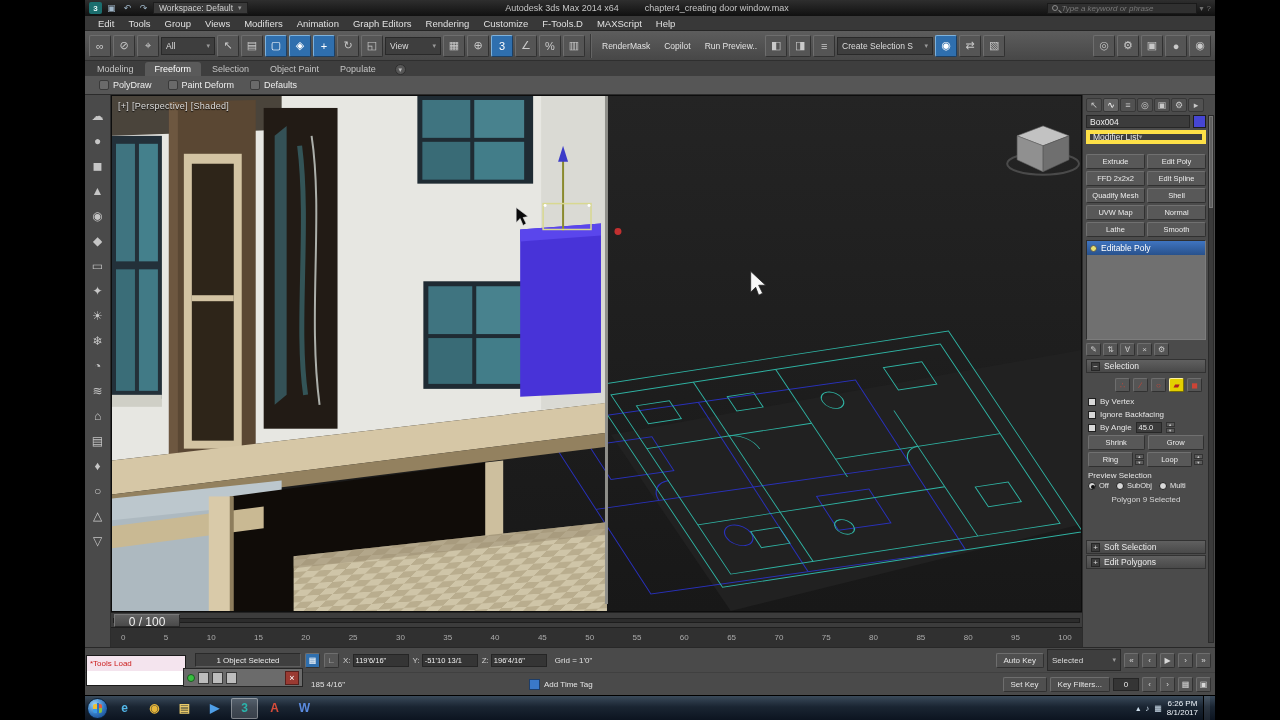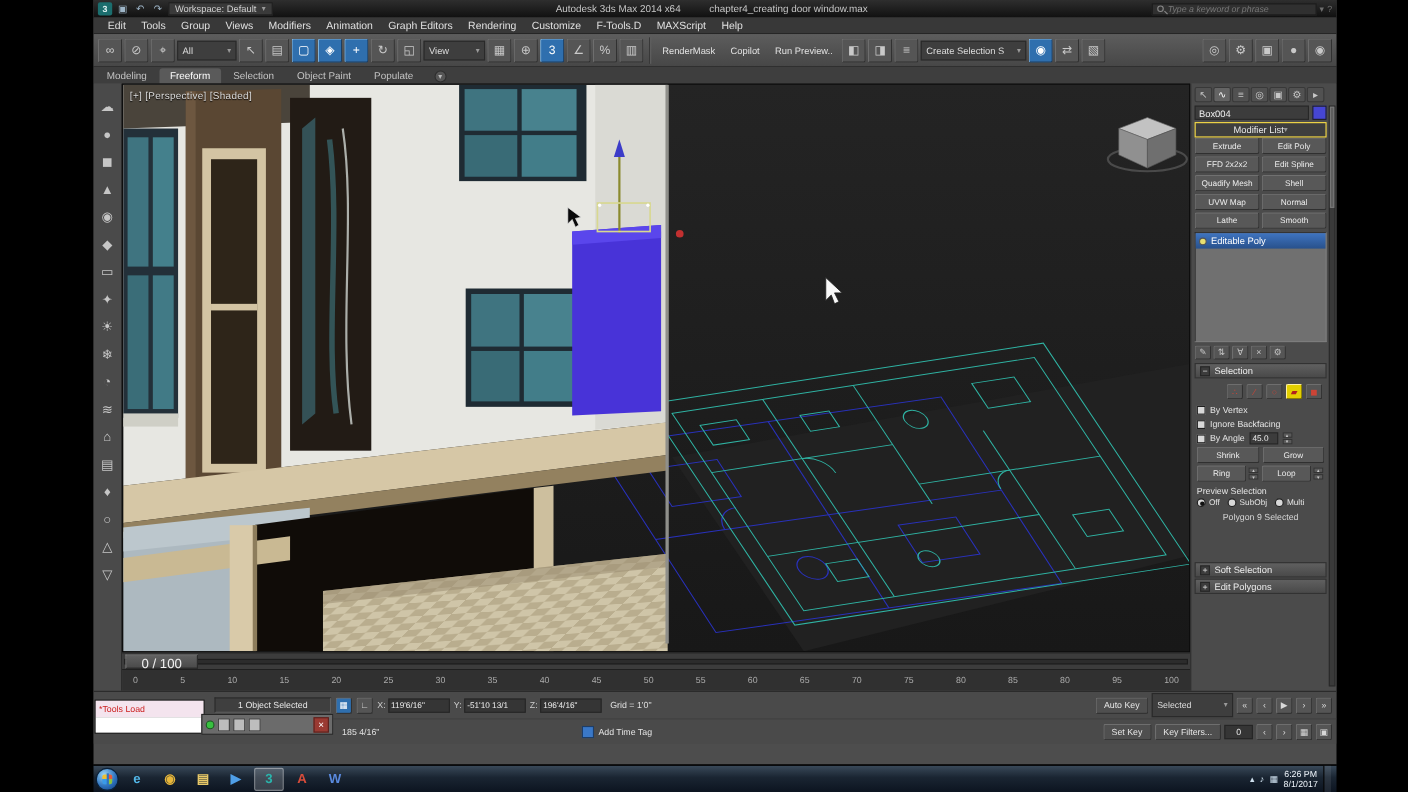--- a/index.html
+++ b/index.html
@@ -84,22 +84,22 @@
   .cp-scroll{position:absolute;right:1px;top:20px;bottom:4px;width:6px;background:#3a3a3a;border:1px solid #2a2a2a;}
   .cp-scroll::before{content:"";position:absolute;left:0;right:0;top:0;height:90px;background:#5f5f5f;border:1px solid #777;}
   .cp-tabs{display:flex;gap:1px;padding:1px 0 2px;}
   .cp-tab{width:16px;height:14px;display:grid;place-items:center;background:#515151;border:1px solid #383838;
     color:#c8c8c8;font-size:9px;border-radius:2px;}
   .cp-tab.active{background:#646464;color:#fff;}
   .cp-namerow{display:flex;gap:3px;align-items:center;padding:1px 0 2px;}
   .cp-objname{flex:1;height:13px;background:#3c3c3c;border:1px solid #272727;color:#f0f0f0;font-size:8.5px;
     display:flex;align-items:center;padding:0 3px;}
   .cp-swatch{width:13px;height:13px;background:#4646d4;border:1px solid #1d1d1d;flex:none;}
-  .cp-modlist{height:14px;background:#3e3e3e;border:1px solid #fde047;display:flex;align-items:center;
-    justify-content:center;padding:0 3px;font-size:8.5px;color:#e8e8e8;margin-bottom:0;}
+  .cp-modlist{height:14px;background:#3e3e3e;border:4px solid #fde047;display:flex;align-items:center;
+    justify-content:flex-start;padding:0 3px;font-size:8.5px;color:#e8e8e8;margin-bottom:10px;}
   .cp-modlist::after{content:"▾";font-size:7px;color:#9a9a9a;}
   .cp-grid{display:grid;grid-template-columns:1fr 1fr;gap:2px;padding-bottom:3px;}
   .cp-btn{height:15px;background:#585858;border:1px solid;border-color:#707070 #303030 #303030 #707070;border-radius:2px;
     font-size:7.5px;color:#ececec;display:grid;place-items:center;white-space:nowrap;overflow:hidden;}
   .cp-stack{height:100px;background:#707070;border:1px solid;border-color:#2f2f2f #7c7c7c #7c7c7c #2f2f2f;margin-bottom:2px;}
   .cp-stackrow{height:14px;background:linear-gradient(#3f74c0,#28518c);color:#fff;display:flex;align-items:center;
     gap:4px;padding:0 3px;font-size:8.5px;}
   .bulb{width:7px;height:7px;border-radius:50%;background:#e8e070;border:1px solid #555;flex:none;}
   .cp-stacktools{display:flex;gap:2px;padding:1px 0 3px;}
   .stool{width:15px;height:13px;background:#555;border:1px solid;border-color:#6e6e6e #313131 #313131 #6e6e6e;
@@ -288,20 +288,37 @@
           <span class="tbtn">▣</span>
           <span class="tbtn">●</span>
           <span class="tbtn">◉</span>
         </span>
     </div>
 
     <div class="ribbontabs">
       <span style="display:contents"><span class="rtab"><span>Modeling</span></span><span class="rtab active"><span>Freeform</span></span><span class="rtab"><span>Selection</span></span><span class="rtab"><span>Object Paint</span></span><span class="rtab"><span>Populate</span></span></span>
       <span class="ribbon-min">▾</span>
     </div>
+    <div class="ribbonsub">
+
+        <span class="rsub-item">
+          <span class="rsub-icon"></span>
+          <span>PolyDraw</span>
+        </span>
+
+        <span class="rsub-item">
+          <span class="rsub-icon"></span>
+          <span>Paint Deform</span>
+        </span>
+
+        <span class="rsub-item">
+          <span class="rsub-icon"></span>
+          <span>Defaults</span>
+        </span>
+      </div>
 
     <div class="main">
 
       <div class="lefttools">
 
       <span class="ltool">☁</span>
           <span class="ltool">●</span>
           <span class="ltool">◼</span>
           <span class="ltool">▲</span>
           <span class="ltool">◉</span>

